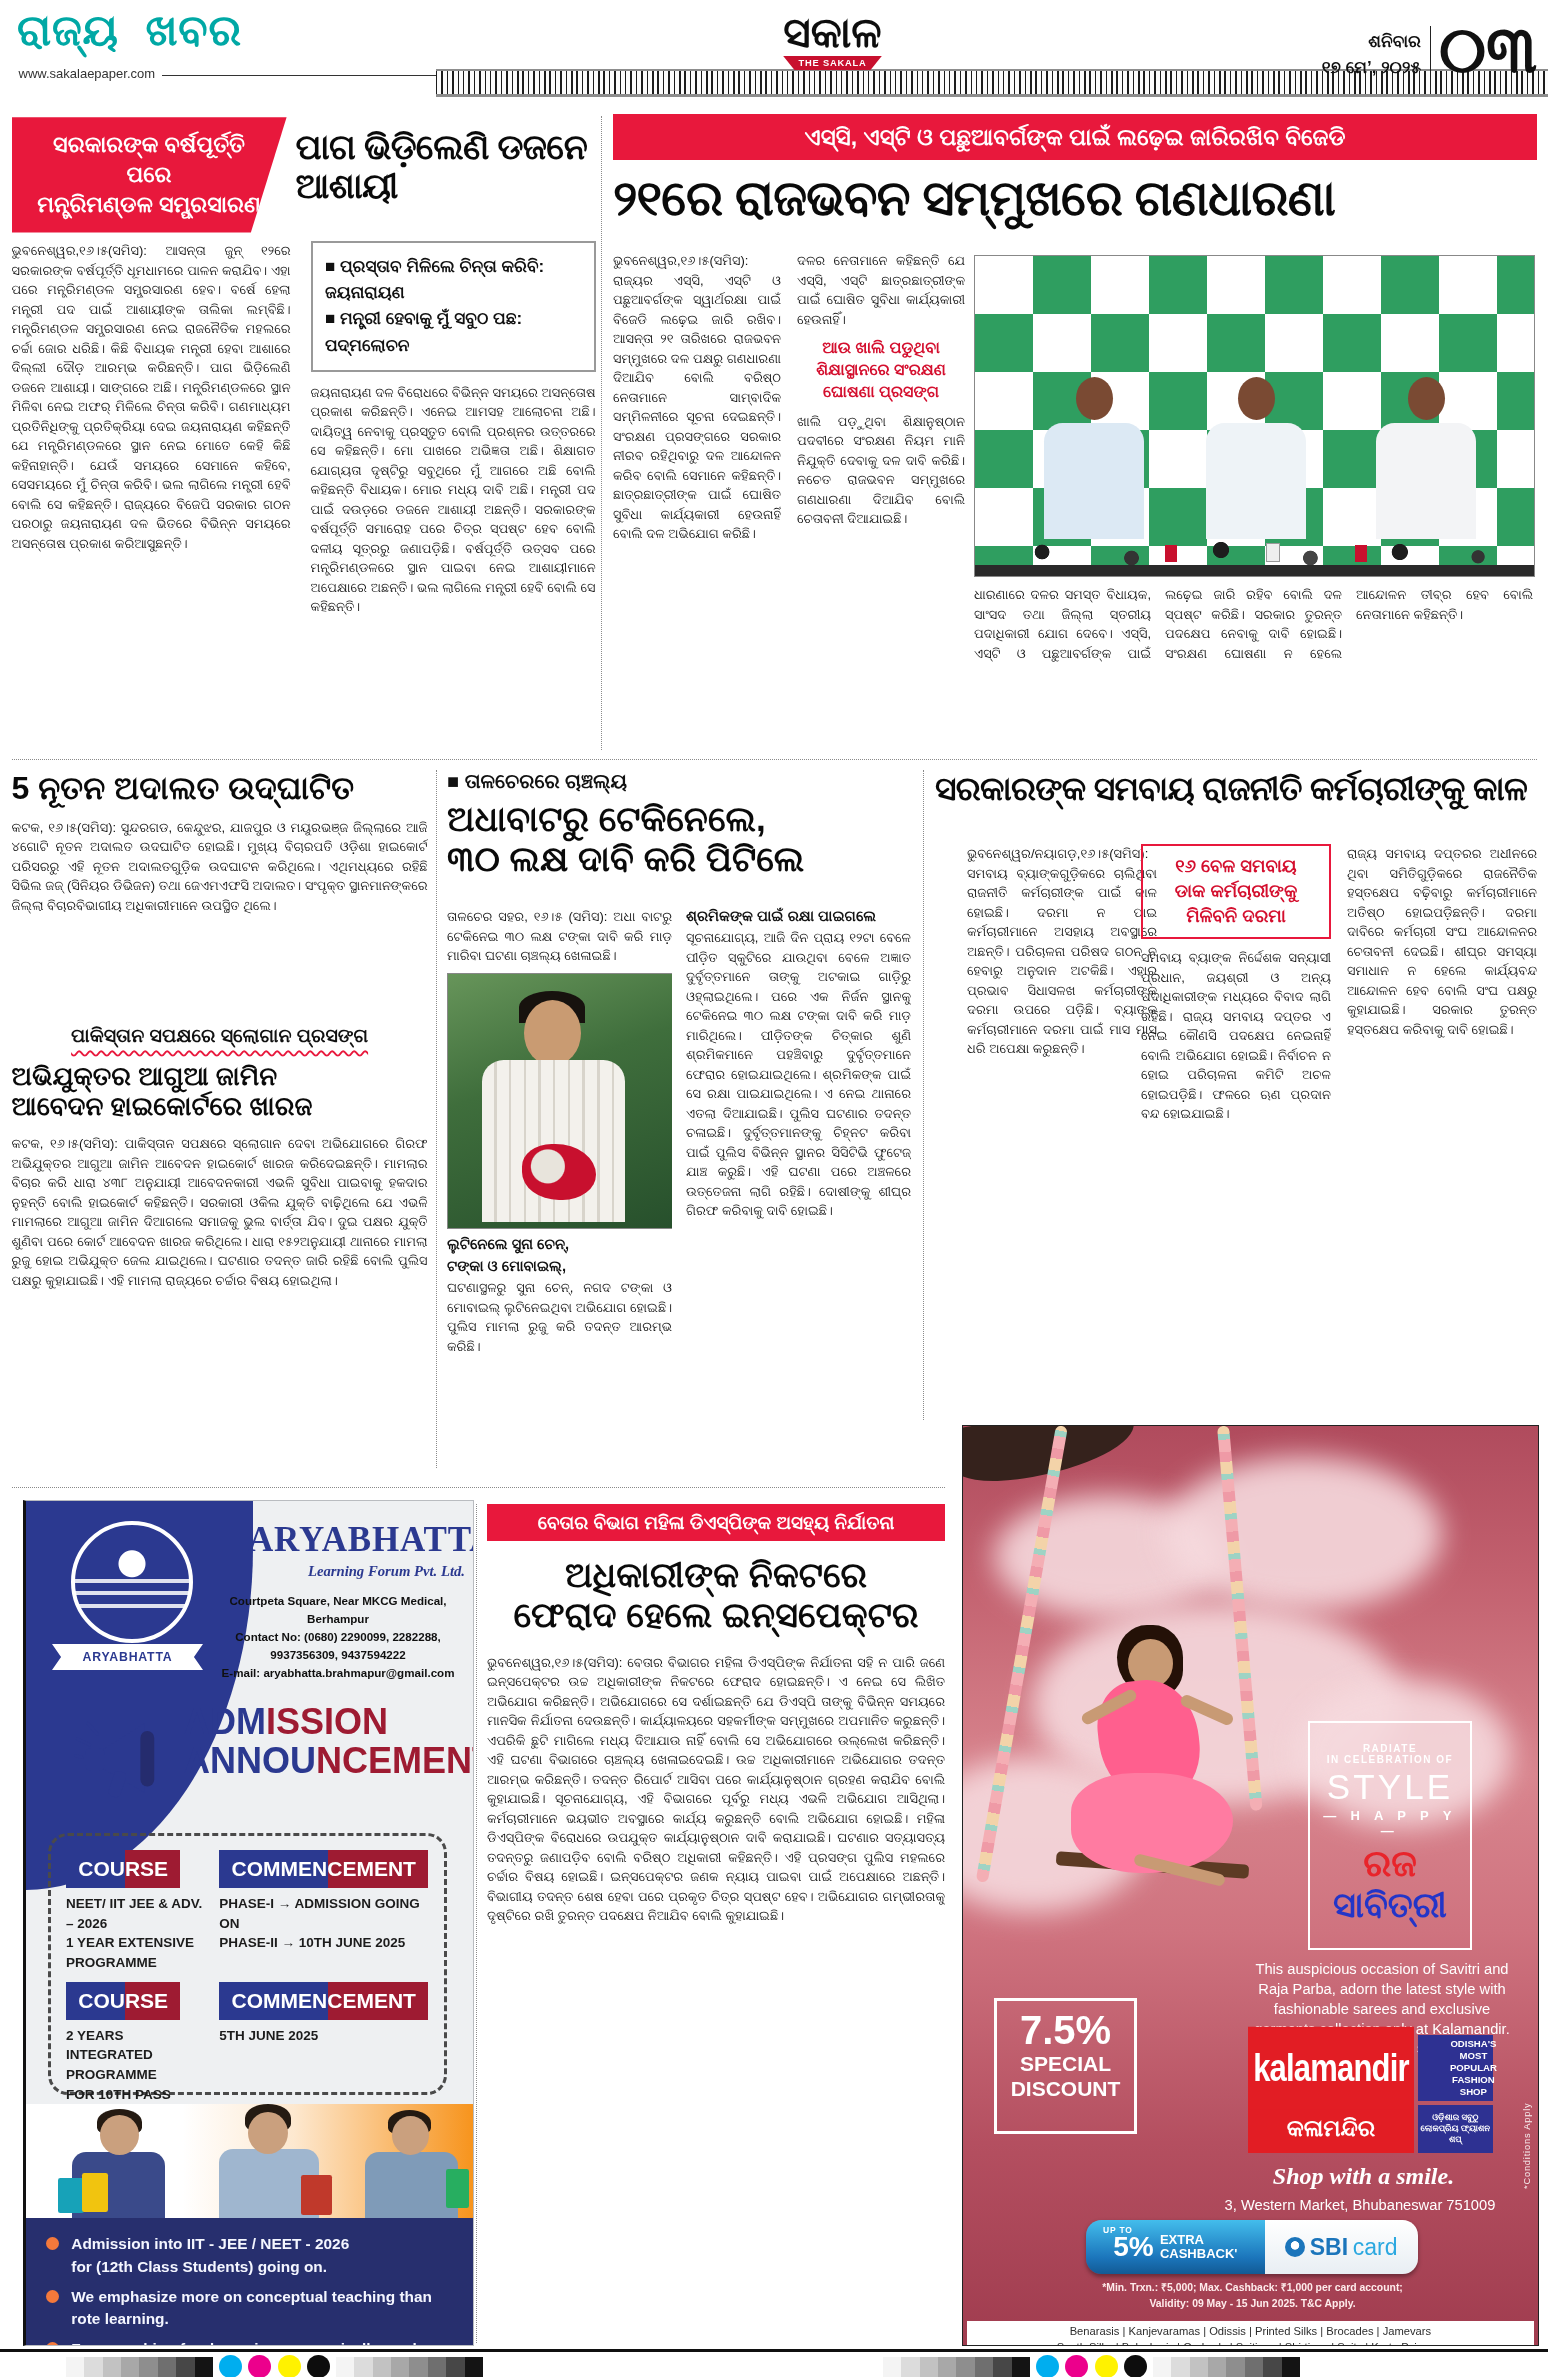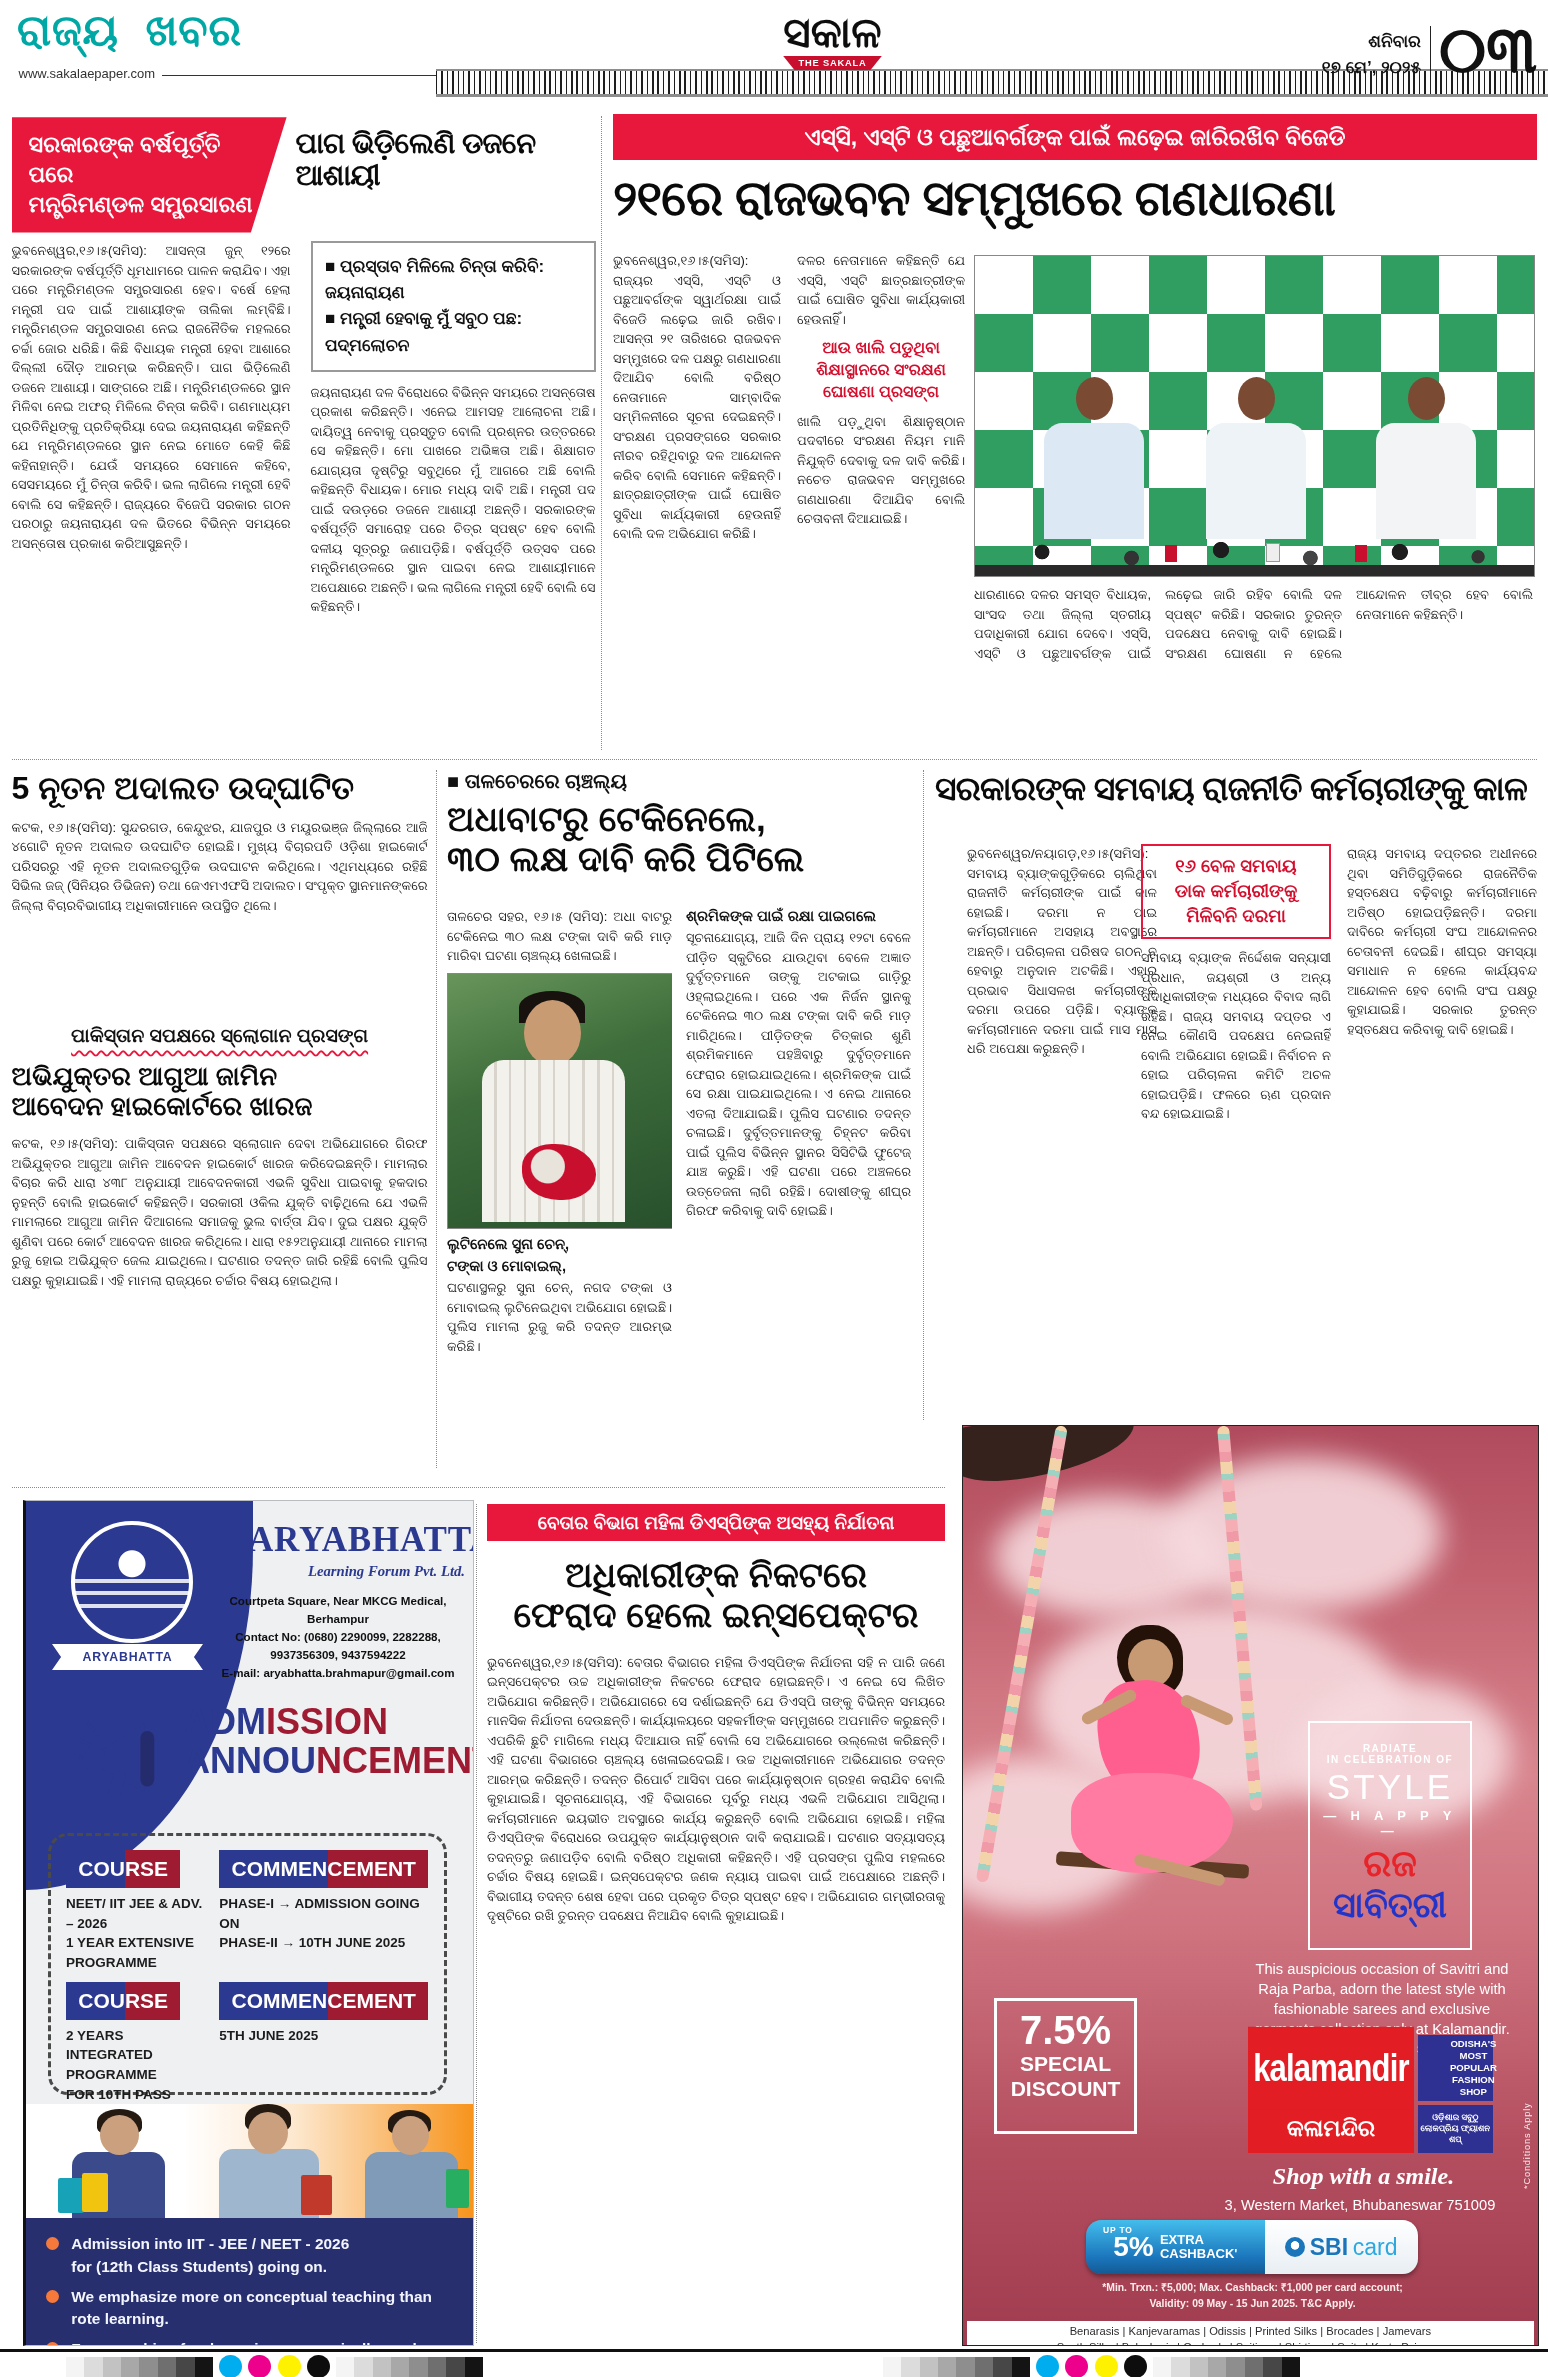--- a/index.html
+++ b/index.html
@@ -19,26 +19,26 @@
   .brand{width:139px;text-align:center;}
   .brand .logo{font-size:42px;font-weight:900;color:#0d0d0d;line-height:1;}
   .brand .tag{margin:1.5px auto 0;width:99px;background:#c8102e;color:#fff;font-size:9.3px;font-weight:700;
               letter-spacing:0.8px;padding:2.3px 0;clip-path:polygon(0 0,100% 0,88% 100%,12% 100%);}
   .dateblock{width:116px;text-align:right;font-size:17px;font-weight:700;line-height:1.5;}
   .pgdiv{border-left:1.5px solid #222;}
   .pageno{font-size:65px;font-weight:900;line-height:1;}
 
   
   .article{position:absolute;}
-  .red{background:#e8183c;}
+  .red{background:#e8183c;text-align:center;}
   .kbox{color:#fff;font-weight:800;font-size:22.4px;line-height:1.35;padding:12.3px 17px;
         clip-path:polygon(0 0,100% 0,87% 100%,0 100%);}
   .kbox span{display:block;}
   .hl-xl{font-weight:900;font-size:49px;line-height:1.05;color:#0a0a0a;letter-spacing:-0.8px;}
-  .hl-lg{font-weight:900;font-size:29px;line-height:1.1;color:#0a0a0a;letter-spacing:-0.8px;}
+  .hl-lg{font-weight:900;font-size:35px;line-height:1.1;color:#0a0a0a;letter-spacing:-0.8px;}
   .hl-md{font-weight:900;font-size:26px;line-height:1.15;color:#0a0a0a;}
   .banner{color:#fff;font-weight:800;font-size:23px;text-align:center;}
   .qbox{border:2.3px solid #999;padding:10.8px 12.3px;font-weight:800;font-size:17px;line-height:1.55;margin-bottom:10.8px;}
   .qbox span{display:block;}
   .subhead-red{color:#d40f2e;font-weight:800;font-size:16px;line-height:1.4;margin:7.7px 0;text-align:center;}
   .kicker-sm{font-weight:800;font-size:19px;color:#111;}
   .wavy{text-decoration:underline wavy #e8183c 2.3px;text-underline-offset:7.7px;}
   .caption-b{font-weight:800;font-size:14.7px;line-height:1.35;margin:6.2px 0 1.5px;}
   .inset-red{border:2.3px solid #e8183c;color:#d40f2e;font-weight:800;font-size:18px;line-height:1.4;
              text-align:center;padding:7.7px 6.2px;margin-bottom:9.3px;}

